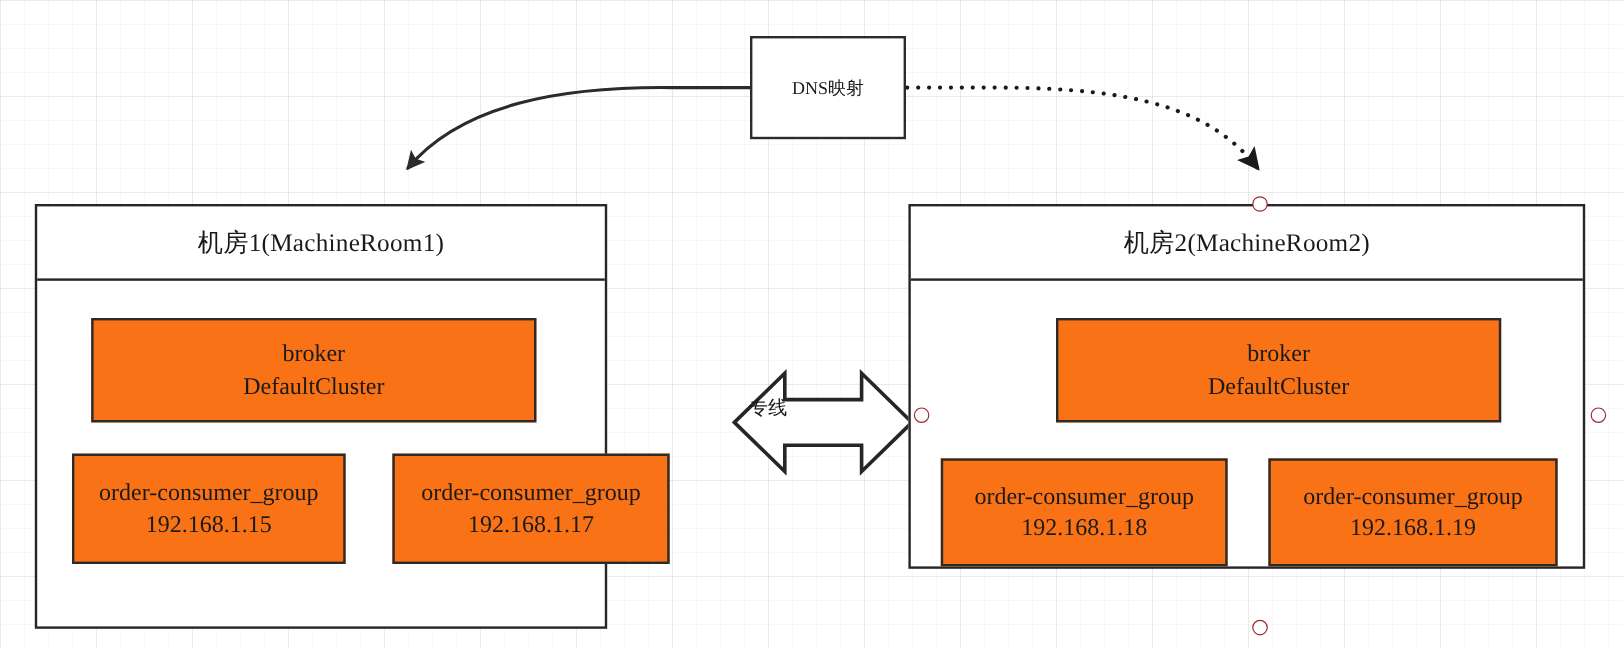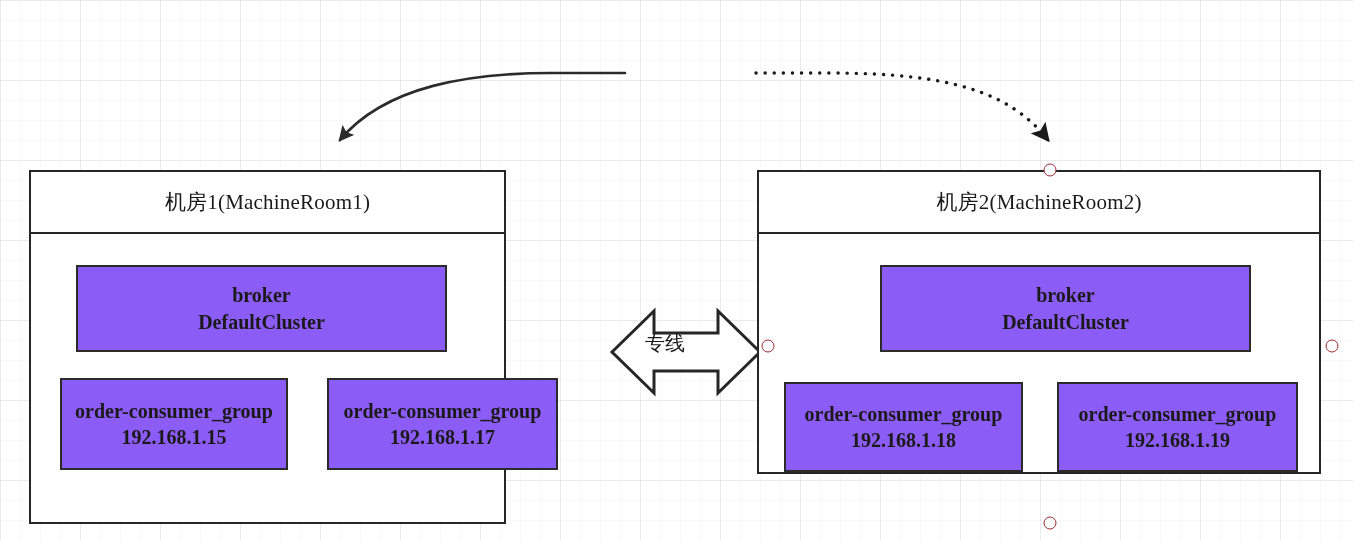--- a/index.html
+++ b/index.html
@@ -23,41 +23,41 @@
   .box{position:absolute;box-sizing:border-box;background:#ffffff;border:2px solid #333333;}
   .room{border:2.5px solid #262626;}
   .room-header{
     position:absolute;left:0;top:0;right:0;height:60px;
     display:flex;align-items:center;justify-content:center;
     border-bottom:2.5px solid #262626;
     font-size:21px;letter-spacing:.2px;
   }
   .room-body{position:absolute;left:0;right:0;top:60px;bottom:0;}
   .inner{
-    position:absolute;box-sizing:border-box;background:#8b5cf6;
+    position:absolute;box-sizing:border-box;background:#f97316;
     border:2.5px solid #2b2b2b;
     display:flex;flex-direction:column;align-items:center;justify-content:center;
-    line-height:1.32;font-size:20px;text-align:center;font-weight:bold;
+    line-height:1.32;font-size:20px;text-align:center;
   }
   .inner .ln{display:block;white-space:nowrap;}
   .dnsbox{
     left:625px;top:30px;width:130px;height:86px;
     border:2.5px solid #2b2b2b;
     display:flex;align-items:center;justify-content:center;
     font-size:15px;
   }
   .arrowsvg{position:absolute;left:0;top:0;width:1353px;height:540px;overflow:visible;pointer-events:none;}
   .handle{
     position:absolute;width:11px;height:11px;border-radius:50%;
     border:1.6px solid #9d2933;background:#ffffff;
     transform:translate(-50%,-50%);
   }
   .zx-label{
     position:absolute;left:624px;top:330px;width:82px;
-    text-align:center;font-size:20px;color:#1a1a1a;
+    font-size:16px;color:#1a1a1a;
   }
 </style>
 </head>
 <body>
 
 <div id="canvas">
 
   <svg class="arrowsvg" viewBox="0 0 1353 540">
     <defs>
       <marker id="ah-solid" viewBox="0 0 10 10" refX="8.5" refY="5" markerWidth="6" markerHeight="6" orient="auto-start-reverse">
@@ -70,20 +70,23 @@
 
     <path d="M 625 73 L 560 73 C 470 72 385 86 340 140" fill="none" stroke="#2b2b2b" stroke-width="2.6" stroke-linecap="round" marker-end="url(#ah-solid)"></path>
 
     <path d="M 756 73 L 830 73 C 950 73 1010 92 1048 140" fill="none" stroke="#1a1a1a" stroke-width="3.4" stroke-linecap="round" stroke-dasharray="0.1 9" marker-end="url(#ah-dot)"></path>
 
     <path d="M 612 352 L 654 311 L 654 333 L 718 333 L 718 311 L 760 352 L 718 393 L 718 371 L 654 371 L 654 393 Z" fill="#ffffff" stroke="#262626" stroke-width="3" stroke-linejoin="miter"></path>
   </svg>
 
   <div class="zx-label">专线</div>
 
+  <div class="box dnsbox">
+    <span>DNS映射</span>
+  </div>
 
   <div class="box room" style="left:29px;top:170px;width:477px;height:354px;">
     <div class="room-header">
       <span>机房1(MachineRoom1)</span>
     </div>
     <div class="room-body">
 
       <div class="inner" style="left:45px;top:33px;width:371px;height:87px;">
         <span class="ln">broker</span>
         <span class="ln">DefaultCluster</span>

